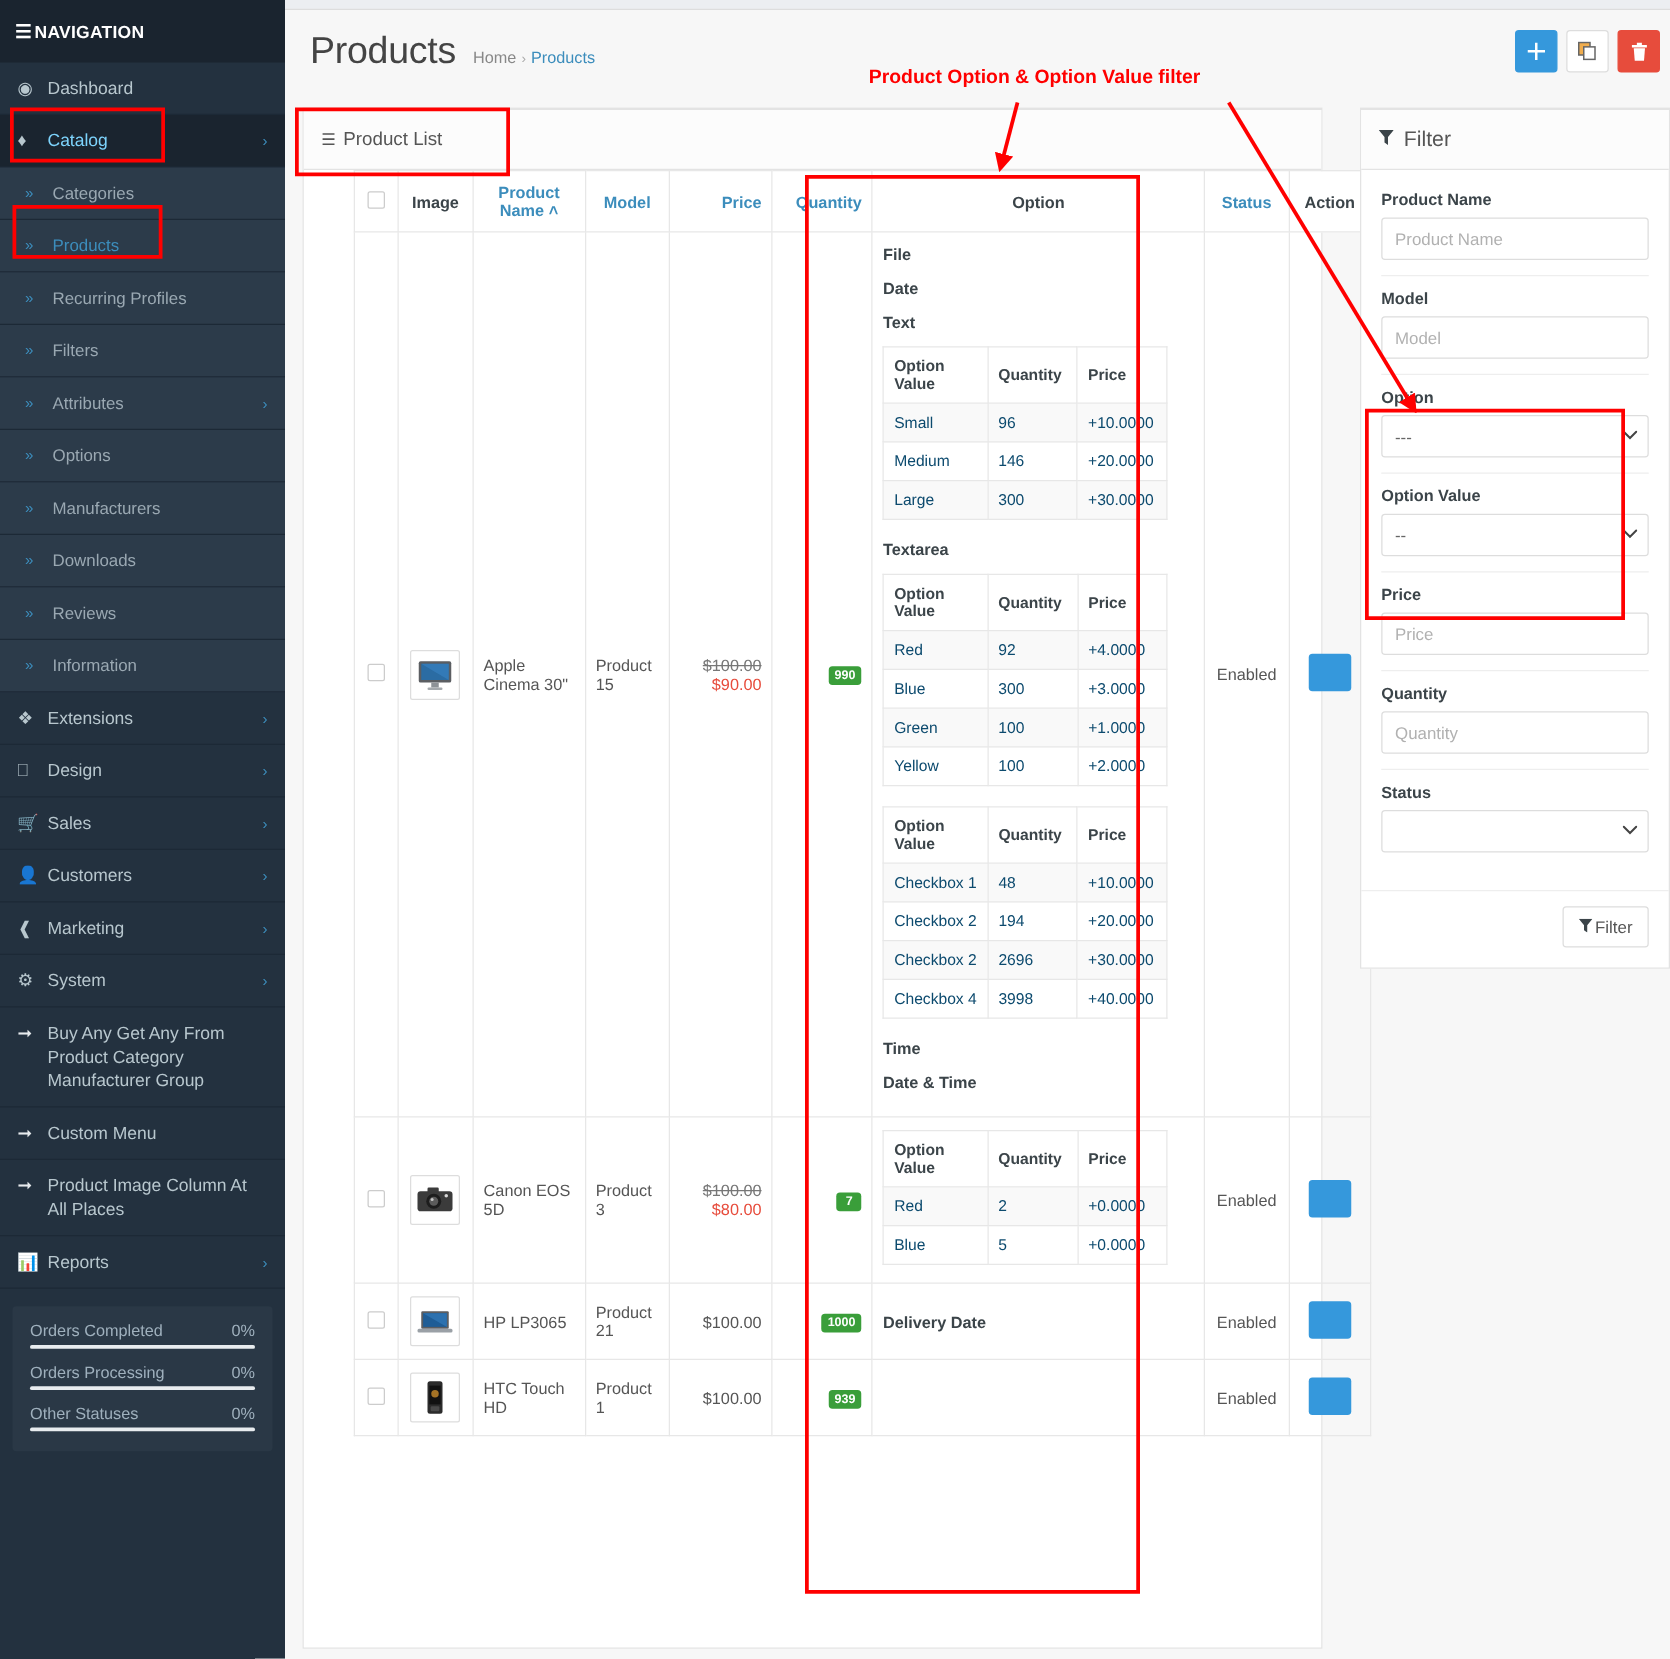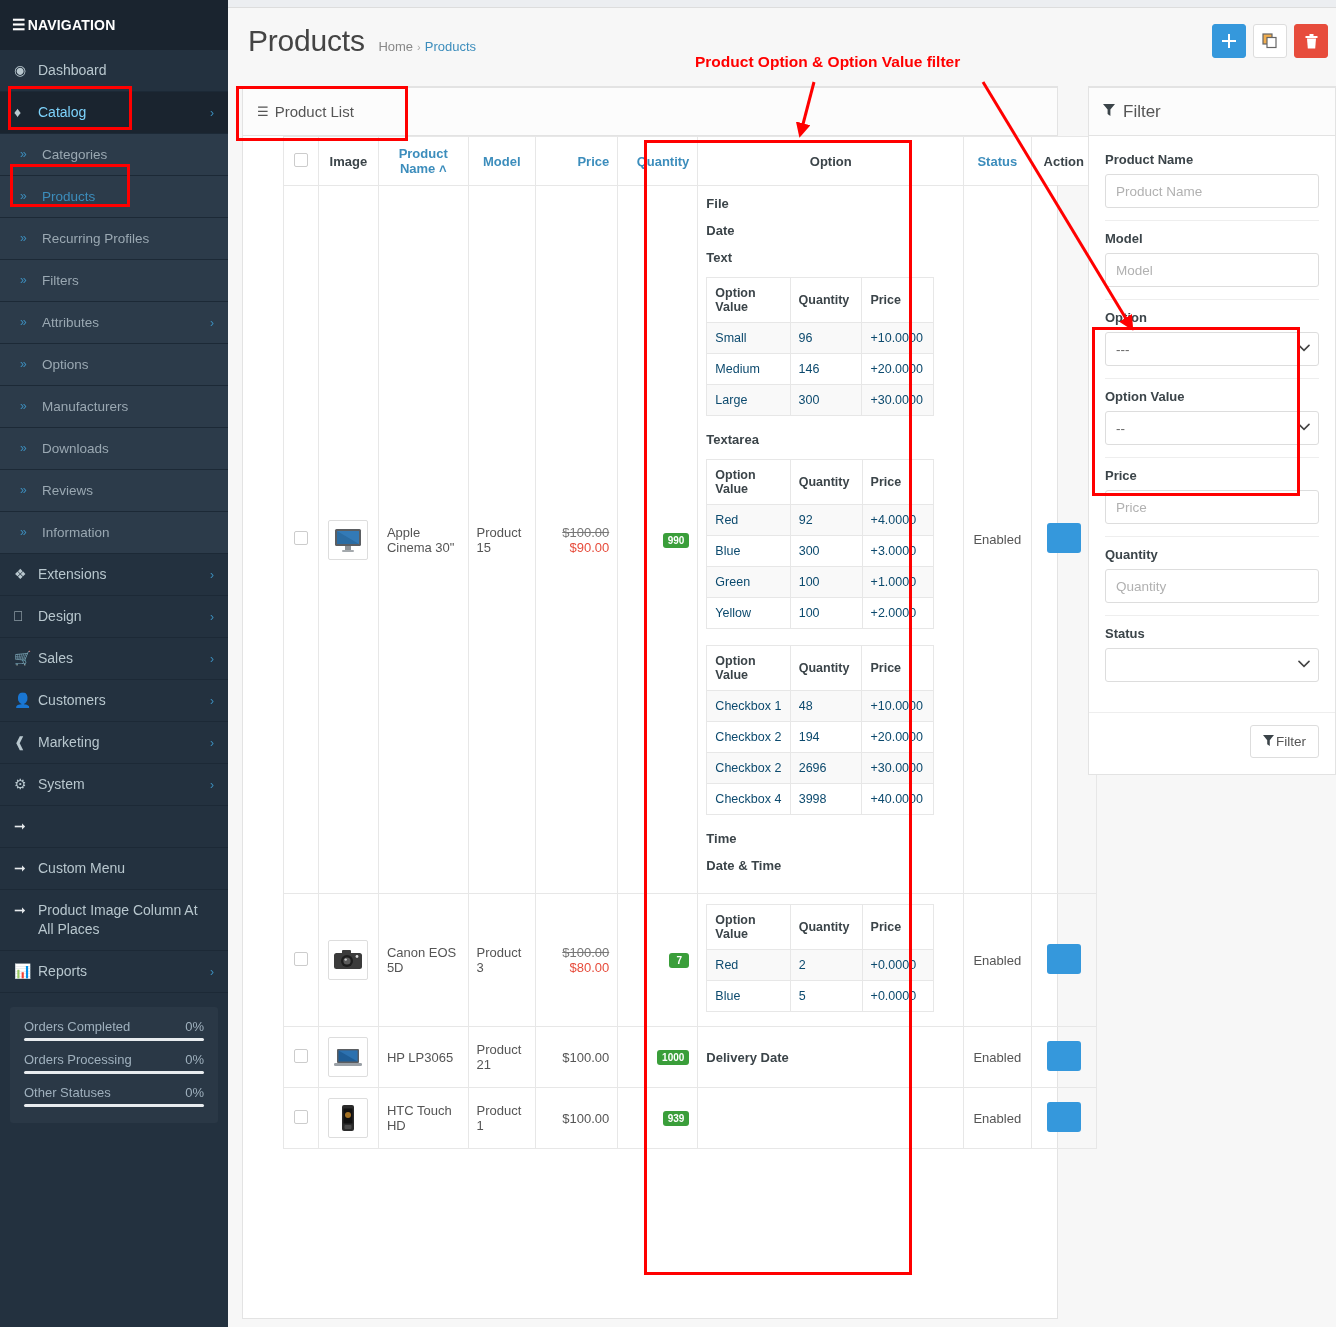--- a/index.html
+++ b/index.html
@@ -249,20 +249,21 @@
   </div>
 
   <div class="nav-item">
     <span class="ico">⚙</span>
     <span class="lbl">System</span>
     <span class="caret">›</span>
   </div>
 
   <div class="nav-item arrowed">
     <span class="ico">➞</span>
+    <span class="lbl">Buy Any Get Any From Product Category Manufacturer Group</span>
   </div>
 
   <div class="nav-item arrowed">
     <span class="ico">➞</span>
     <span class="lbl">Custom Menu</span>
   </div>
 
   <div class="nav-item arrowed">
     <span class="ico">➞</span>
     <span class="lbl">Product Image Column At All Places</span>

